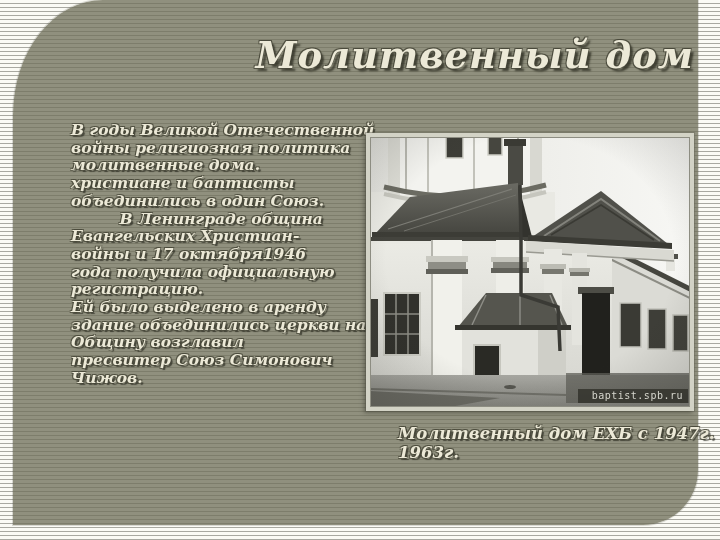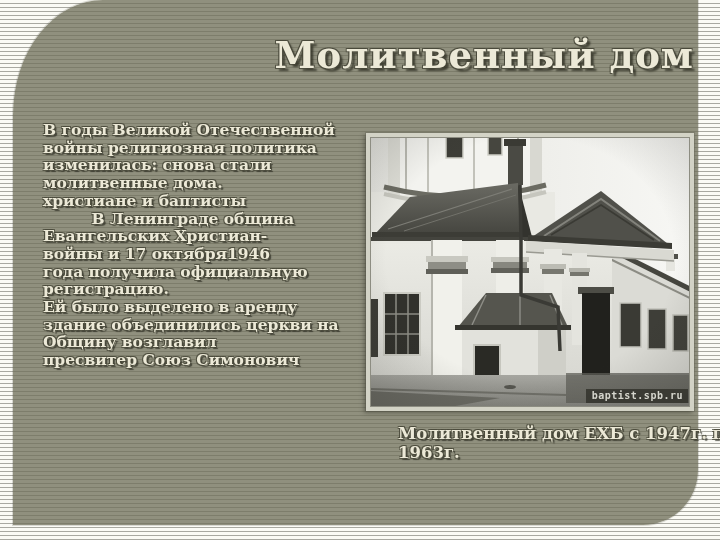--- a/index.html
+++ b/index.html
@@ -11,68 +11,70 @@
   .panel{
     position:absolute;left:13px;top:0;width:685px;height:525px;
     background:repeating-linear-gradient(to bottom,#90907e 0px,#90907e 3px,#7d7d6b 3px,#7d7d6b 4px);
     border-radius:90px 0 55px 0 / 115px 0 55px 0;
     box-shadow:0 0 0 1px rgba(60,60,50,.18);
   }
   .emb{
     color:#ece9d7;
     text-shadow:-1px -1px 0 rgba(72,72,58,.8),1px -1px 0 rgba(72,72,58,.8),
                 -1px 1px 0 rgba(72,72,58,.8),2px 2px 1px rgba(42,42,32,.7);
+    font-style:italic;
   }
   .title{
     position:absolute;top:33px;right:26px;margin:0;
     font-size:37px;font-weight:bold;letter-spacing:1px;line-height:44px;
     text-shadow:-1px -1px 0 rgba(72,72,58,.85),1px -1px 0 rgba(72,72,58,.85),
                 -1px 1px 0 rgba(72,72,58,.85),3px 3px 2px rgba(40,40,30,.75);
   }
-  .body-text{position:absolute;left:43px;top:121px;width:315px;}
+  .body-text{position:absolute;left:71px;top:121px;width:315px;}
   .bline{white-space:pre;font-size:15.5px;font-weight:bold;line-height:17.7px;}
   .photo{
     position:absolute;left:366px;top:133px;width:320px;height:270px;margin:0;
     border:4px solid #d3d3c6;
     box-shadow:-2px 2px 4px rgba(55,55,45,.5),0 0 0 1px rgba(110,110,95,.5);
   }
   .photo svg{display:block;}
   .wm{
-    position:absolute;right:2px;bottom:4px;padding:1px 5px 2px 6px;
+    position:absolute;right:2px;bottom:4px;padding:1px 5px 2px 14px;
     background:rgba(52,52,46,.88);
     font-family:"DejaVu Sans Mono","Liberation Mono",monospace;
-    font-size:10px;font-weight:bold;color:#d6d6cd;letter-spacing:.5px;
+    font-size:10px;font-weight:normal;color:#d6d6cd;letter-spacing:.5px;
   }
   .caption{position:absolute;left:398px;top:425px;}
   .cline{white-space:pre;font-size:16.5px;font-weight:bold;line-height:18.5px;}
 </style>
 </head>
 <body>
 
 <div class="slide">
 
   <div class="panel"></div>
 
   <h1 class="title emb">Молитвенный дом</h1>
 
   <div class="body-text">
     <div class="bline emb">В годы Великой Отечественной</div>
     <div class="bline emb">войны религиозная политика</div>
-    <div class="bline emb">изменилась: снова стали</div>
     <div class="bline emb">молитвенные дома.</div>
     <div class="bline emb">христиане и баптисты</div>
+    <div class="bline emb">объединились в один Союз.</div>
     <div class="bline emb">         В Ленинграде община</div>
     <div class="bline emb">Евангельских Христиан-</div>
     <div class="bline emb">войны и 17 октября1946</div>
     <div class="bline emb">года получила официальную</div>
     <div class="bline emb">регистрацию.</div>
     <div class="bline emb">Ей было выделено в аренду</div>
     <div class="bline emb">здание объединились церкви на</div>
     <div class="bline emb">Общину возглавил</div>
     <div class="bline emb">пресвитер Союз Симонович</div>
+    <div class="bline emb">Чижов.</div>
   </div>
 
   <figure class="photo" title="Black-and-white photograph of the prayer house church building">
     <svg width="320" height="270" viewBox="0 0 320 270">
       <defs>
         <linearGradient id="sky" x1="0" y1="0" x2="1" y2="0">
           <stop offset="0" stop-color="#e4e4df"></stop>
             <stop offset="0.55" stop-color="#efefeb"></stop>
             <stop offset="1" stop-color="#f7f7f4"></stop>
         </linearGradient>

